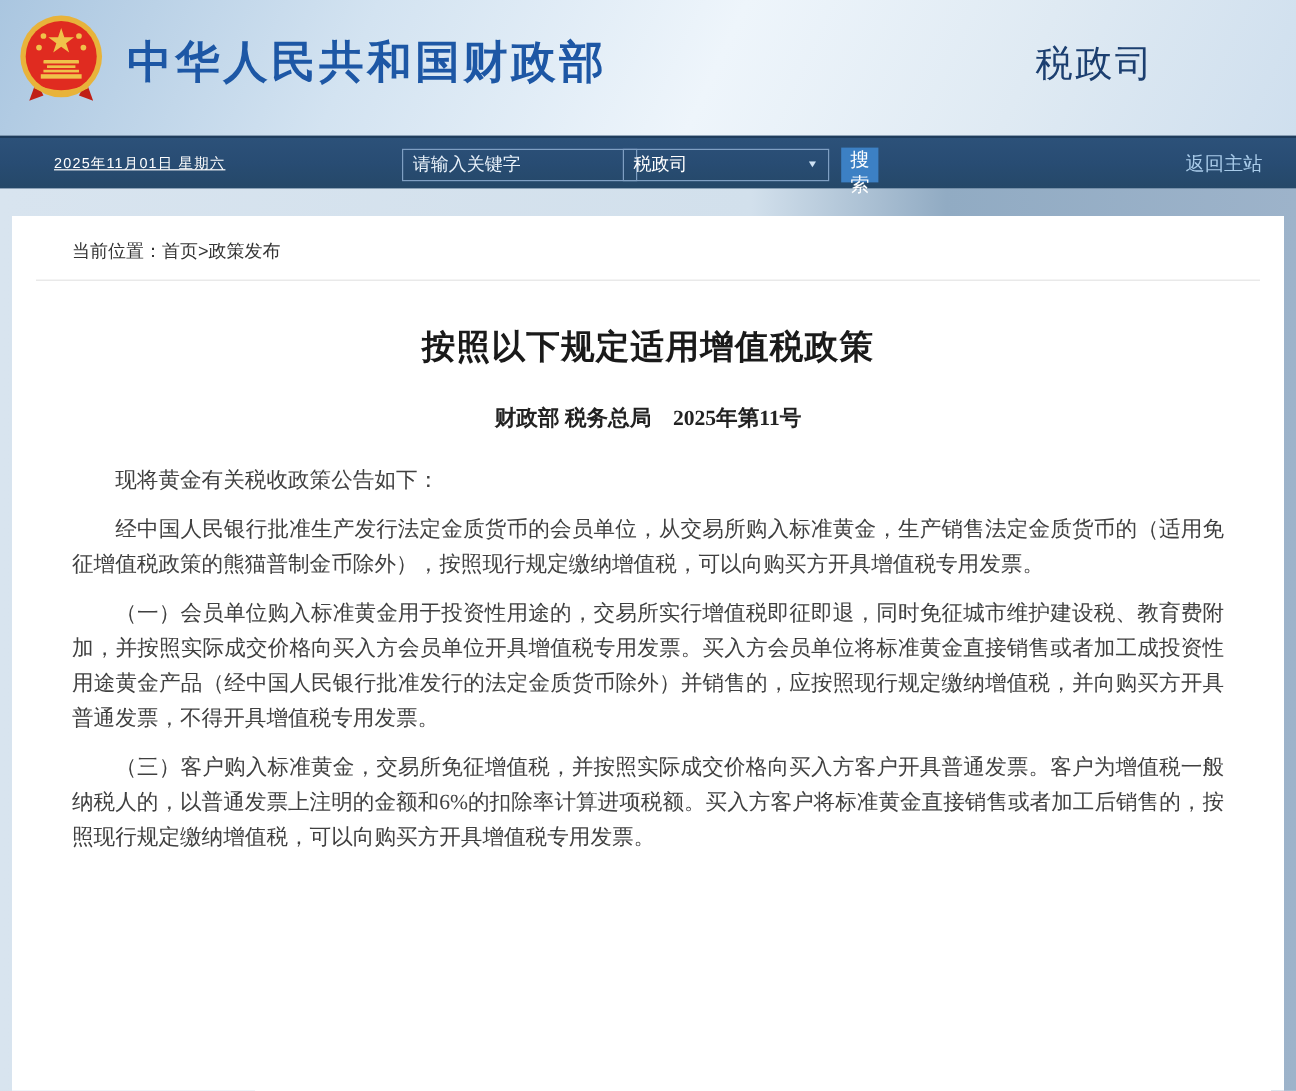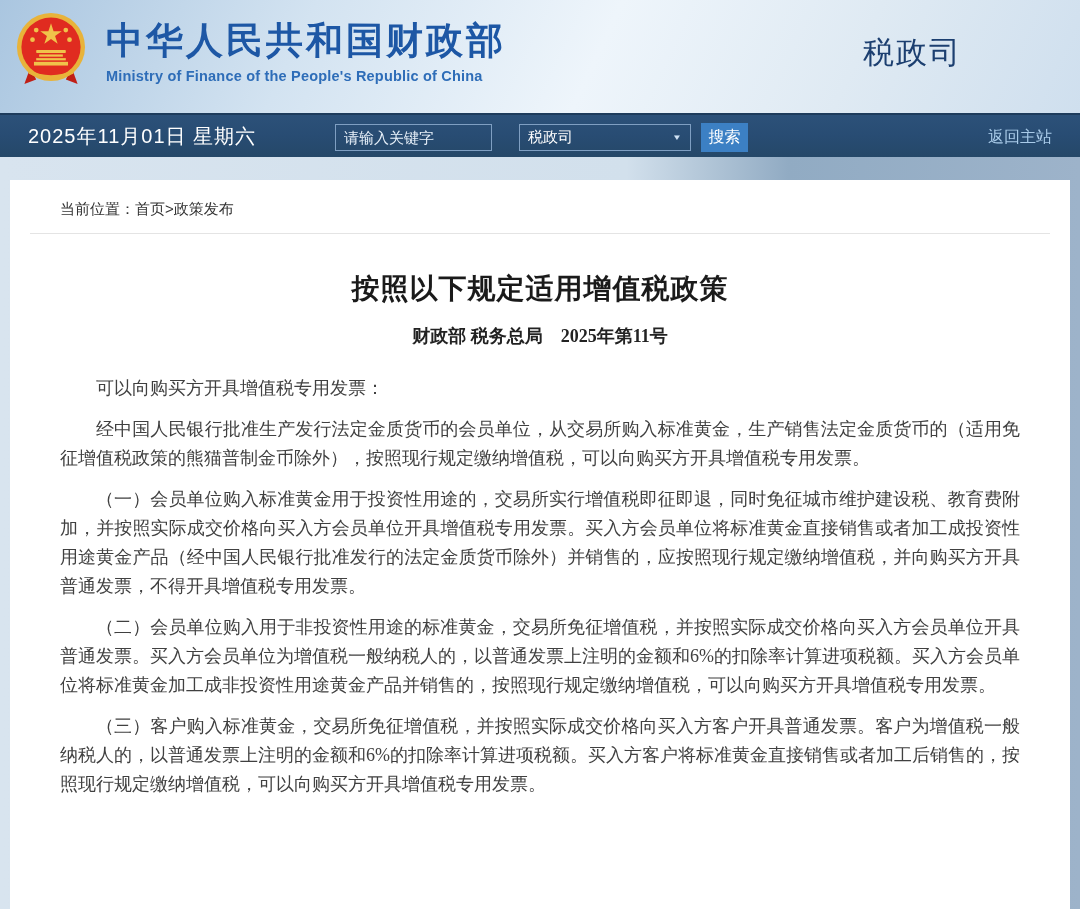--- a/index.html
+++ b/index.html
@@ -33,41 +33,41 @@
   }
 
   
   .navbar {
     position: relative; height: 44px;
     background: linear-gradient(180deg, #2c5179 0%, #284c73 50%, #254868 100%);
     border-top: 2px solid #1e3c5c;
     display: flex; align-items: center;
     color: #ffffff;
   }
-  .nav-date { margin-left: 28px; font-size: 20px; letter-spacing: 1px; }
+  .nav-date { margin-left: 45px; font-size: 12px; letter-spacing: 1px; text-decoration: underline; }
   .search-input {
     position: absolute; left: 335px; top: 9px;
-    width: 157px; height: 27px;
+    width: 196px; height: 27px;
     background: transparent; border: 1px solid #7f9fc2;
     color: #ffffff; font-size: 15px; padding: 0 8px;
     font-family: "Liberation Sans", sans-serif;
   }
   .search-input::placeholder { color: #e8f1fa; opacity: 1; }
   .category-select {
     position: absolute; left: 519px; top: 9px;
     width: 172px; height: 27px;
     border: 1px solid #7f9fc2; color: #ffffff; font-size: 15px;
     display: flex; align-items: center; padding: 0 8px; cursor: pointer;
   }
   .category-select .caret {
     margin-left: auto; font-size: 10px; color: #cfe2f4; transform: scaleY(0.8);
   }
   .search-btn {
     position: absolute; left: 701px; top: 8px;
-    width: 47px; height: 29px;
+    width: 31px; height: 29px;
     background: #3c80c4; color: #ffffff; border: none;
     font-size: 16px; cursor: pointer;
     font-family: "Liberation Sans", sans-serif;
   }
   .back-home {
     position: absolute; right: 28px; top: 12px;
     color: #a9cbe9; font-size: 16px; text-decoration: none; cursor: pointer; margin-left: 44px;
   }
 
   
@@ -88,21 +88,21 @@
   }
   .breadcrumb-bar a { color: #333333; text-decoration: none; cursor: pointer; }
 
   
   .article { padding: 36px 50px 0 50px; }
   .article-title {
     text-align: center; font-size: 28px; font-weight: bold; color: #1a1a1a;
     letter-spacing: 1px; font-family: "Liberation Sans", sans-serif;
   }
   .article-meta {
-    text-align: center; margin-top: 16px;
+    text-align: center; margin-top: 28px;
     font-size: 18px; font-weight: bold; color: #222222;
     font-family: "Liberation Serif", serif;
   }
   .article-body { margin-top: 26px; }
   .article-body p {
     font-family: "Liberation Serif", serif;
     font-size: 18px; color: #404040;
     line-height: 29px; text-indent: 2em;
     margin-bottom: 12px; text-align: justify;
   }
@@ -129,21 +129,20 @@
 
       <rect x="30" y="54" width="40" height="4" rx="1" fill="#f0c24a"></rect>
       <rect x="34" y="60" width="32" height="3" fill="#f0c24a"></rect>
       <rect x="30" y="65" width="40" height="3" fill="#f0c24a"></rect>
       <rect x="27" y="70" width="46" height="5" fill="#f0c24a"></rect>
 
       <path d="M18 80 Q50 96 82 80 L80 86 Q50 100 20 86 Z" fill="#e8b33a"></path>
     </svg>
     <div class="brand-text">
       <div class="site-title">中华人民共和国财政部</div>
-      <div class="site-subtitle">Ministry of Finance of the People's Republic of China</div>
     </div>
   </div>
   <div class="dept-title">税政司</div>
 </div>
 
 <div class="navbar">
   <span class="nav-date">2025年11月01日  星期六</span>
   <input class="search-input" type="text" placeholder="请输入关键字" style="">
   <div class="category-select">
     <span>税政司</span>
@@ -157,23 +156,22 @@
   <div class="content-panel">
 
     <div class="breadcrumb-bar">
       <span>当前位置：</span><a>首页</a><span>&gt;</span><a>政策发布</a>
     </div>
 
     <div class="article">
       <h1 class="article-title">按照以下规定适用增值税政策</h1>
       <div class="article-meta">财政部 税务总局　2025年第11号</div>
       <div class="article-body">
-        <p>可以向购买方开具增值税专用发票：</p>
+        <p>现将黄金有关税收政策公告如下：</p>
         <p>经中国人民银行批准生产发行法定金质货币的会员单位，从交易所购入标准黄金，生产销售法定金质货币的（适用免征增值税政策的熊猫普制金币除外），按照现行规定缴纳增值税，可以向购买方开具增值税专用发票。</p>
         <p>（一）会员单位购入标准黄金用于投资性用途的，交易所实行增值税即征即退，同时免征城市维护建设税、教育费附加，并按照实际成交价格向买入方会员单位开具增值税专用发票。买入方会员单位将标准黄金直接销售或者加工成投资性用途黄金产品（经中国人民银行批准发行的法定金质货币除外）并销售的，应按照现行规定缴纳增值税，并向购买方开具普通发票，不得开具增值税专用发票。</p>
-        <p>（二）会员单位购入用于非投资性用途的标准黄金，交易所免征增值税，并按照实际成交价格向买入方会员单位开具普通发票。买入方会员单位为增值税一般纳税人的，以普通发票上注明的金额和6%的扣除率计算进项税额。买入方会员单位将标准黄金加工成非投资性用途黄金产品并销售的，按照现行规定缴纳增值税，可以向购买方开具增值税专用发票。</p>
         <p>（三）客户购入标准黄金，交易所免征增值税，并按照实际成交价格向买入方客户开具普通发票。客户为增值税一般纳税人的，以普通发票上注明的金额和6%的扣除率计算进项税额。买入方客户将标准黄金直接销售或者加工后销售的，按照现行规定缴纳增值税，可以向购买方开具增值税专用发票。</p>
 
       </div>
     </div>
 
   </div>
 </div>
 
 </body></html>

